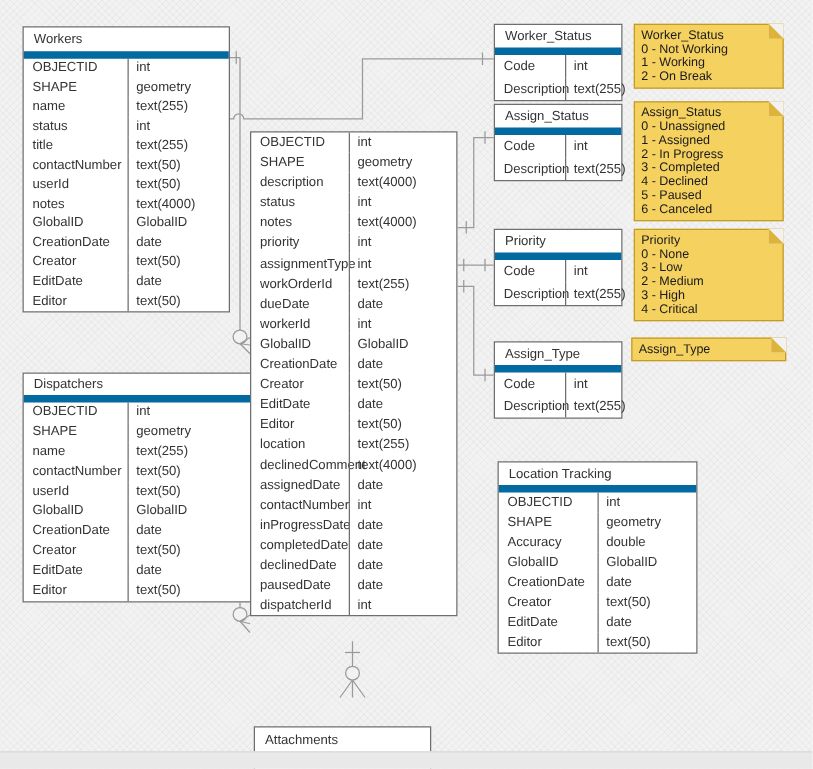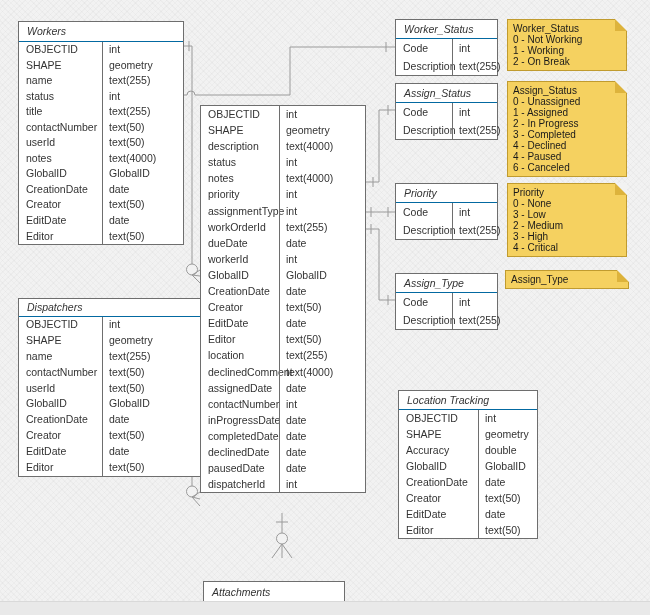--- a/index.html
+++ b/index.html
@@ -14,22 +14,21 @@
   #wires{position:absolute;left:0;top:0;width:650px;height:615px;}
   #wires path{fill:none;stroke:#9a9a9a;stroke-width:1;}
   #wires circle{fill:#f2f2f2;stroke:#9a9a9a;stroke-width:1;}
 
   .etable{
     position:absolute;background:#ffffff;border:1px solid #6e6e6e;
     box-sizing:border-box;color:#333;font-size:10.5px;white-space:nowrap;
   }
   .etable .hdr{
     height:var(--hh);line-height:var(--hh);padding-left:8px;
-    border-bottom:1px solid #0369a1;
-    font-style:italic;
+    border-bottom:6px solid #0369a1;
   }
   .etable .row{display:flex;height:var(--rh);line-height:var(--rh);}
   .etable .fname{flex:none;width:var(--nw);padding-left:7px;box-sizing:border-box;}
   .etable .ftype{flex:1;padding-left:6px;border-left:1px solid #6e6e6e;}
   .etable .emptybody{height:13px;}
 
   .note{
     position:absolute;background:#f5d160;border:1px solid #c09b2f;
     box-sizing:border-box;color:#1a1a1a;font-size:10px;line-height:11px;
     padding:3px 5px;white-space:nowrap;
@@ -397,21 +396,21 @@
         <span class="ftype">int</span>
       </div>
 
       <div class="row">
         <span class="fname">Description</span>
         <span class="ftype">text(255)</span>
       </div>
     </div>
   </div>
 
-  <div class="etable" style="left:398px;top:390px;width:140px;--hh:18px;--rh:16px;--nw:79px">
+  <div class="etable" style="left:398px;top:369px;width:160px;--hh:18px;--rh:16px;--nw:79px">
     <div class="hdr">Location Tracking</div>
     <div class="body">
       <div class="row">
         <span class="fname">OBJECTID</span>
         <span class="ftype">int</span>
       </div>
 
       <div class="row">
         <span class="fname">SHAPE</span>
         <span class="ftype">geometry</span>
@@ -471,21 +470,21 @@
       <div>0 - Unassigned</div>
 
       <div>1 - Assigned</div>
 
       <div>2 - In Progress</div>
 
       <div>3 - Completed</div>
 
       <div>4 - Declined</div>
 
-      <div>4 - Paused</div>
+      <div>5 - Paused</div>
 
       <div>6 - Canceled</div>
     </div>
   </div>
 
   <div class="note" style="left:507px;top:183px;width:120px">
     <div>Priority</div>
     <div>
       <div>0 - None</div>
 

